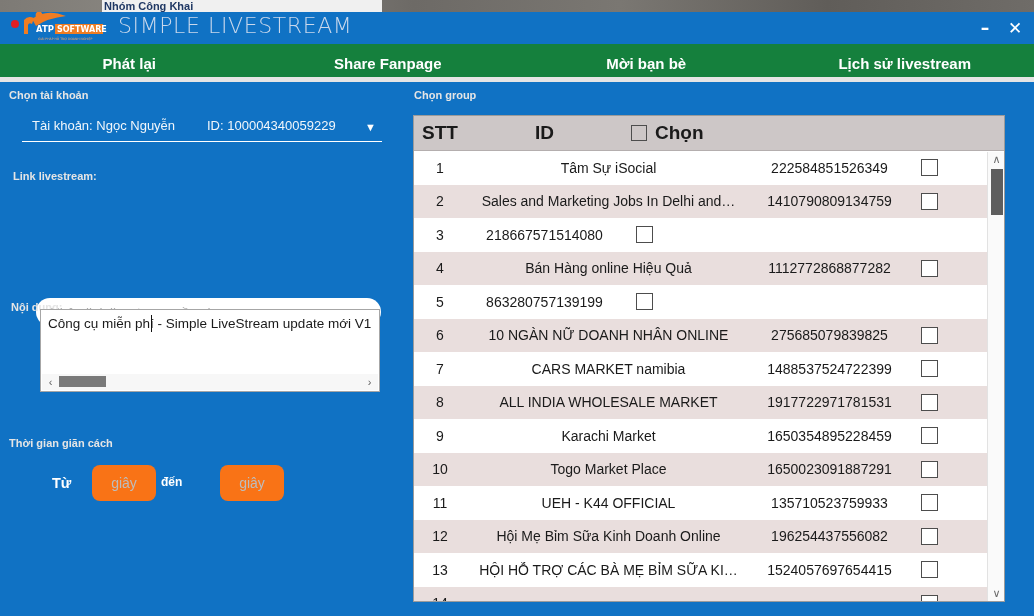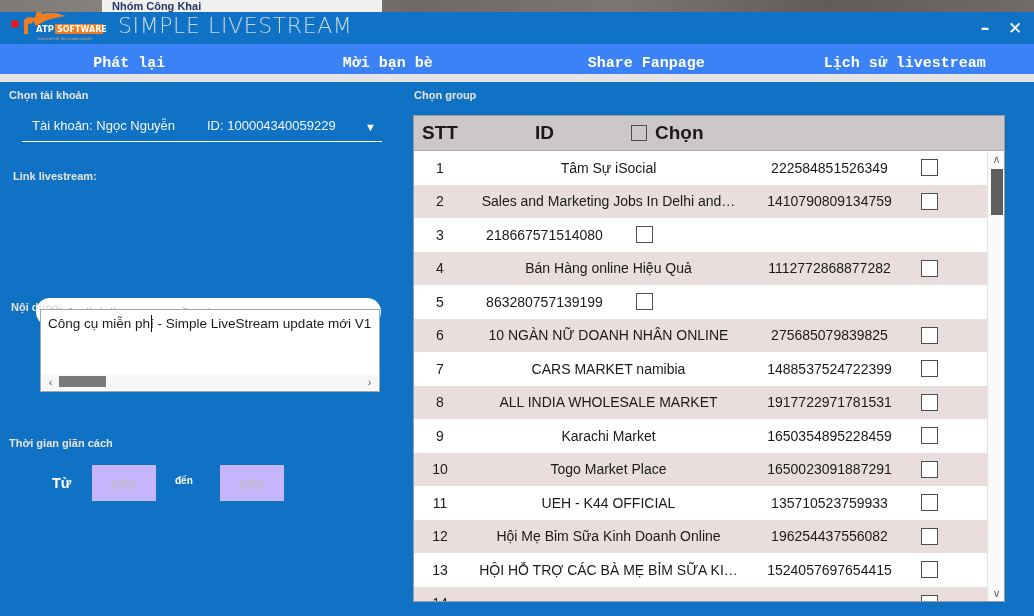--- a/index.html
+++ b/index.html
@@ -13,21 +13,21 @@
 
   
   #desktop-strip {
     position: absolute; left: 0; top: 0; width: 1034px; height: 13px;
     background: linear-gradient(90deg,#7d7a75 0%,#8d8a84 18%,#6d6a66 40%,#7a7772 60%,#605d59 80%,#6f6c68 100%);
   }
   #bg-window-title {
     position: absolute; left: 102px; top: 0; width: 280px; height: 13px;
     background: #f0f0f0;
     color: #203864; font-size: 11px; font-weight: bold;
-    line-height: 13px; padding-left: 10px; overflow: hidden; white-space: nowrap;
+    line-height: 13px; padding-left: 2px; overflow: hidden; white-space: nowrap;
   }
 
   
   #app-window {
     position: absolute; left: 0; top: 12px;
     width: 1034px; height: 604px;
     background: #1072c4;
     overflow: hidden;
   }
 
@@ -50,24 +50,23 @@
     color: #ffffff; font-size: 17px; font-weight: bold;
     text-align: center; line-height: 24px; cursor: pointer;
     font-family: "DejaVu Sans", sans-serif;
   }
   #btn-min { right: 36px; }
   #btn-close { right: 6px; }
 
   
   #tabbar {
     position: relative; height: 38px; width: 100%;
-    background: #3b82f6;
-    border-bottom: 8px solid #e5e5e5;
+    background: #15803d;
+    border-bottom: 5px solid #e5e5e5;
     display: flex;
-    font-family: Liberation Mono, monospace;
   }
   .tab {
     flex: 1 1 0; height: 38px;
     display: flex; align-items: center; justify-content: center;
     color: #ffffff; font-size: 15px; font-weight: bold; cursor: pointer;
     position: relative;
   }
   .tab.active::after {
     content: ""; position: absolute; left: 9%; right: 9%; bottom: 0;
     height: 3px; background: #ffffff;
@@ -142,26 +141,26 @@
     background: #7a7a7a; cursor: pointer;
   }
 
   #lbl-interval { position: absolute; left: 9px; top: 355px; }
 
   #lbl-tu {
     position: absolute; left: 52px; top: 393px;
     color: #ffffff; font-size: 14.5px; font-weight: bold;
   }
   #lbl-den {
-    position: absolute; left: 175px; top: 393px;
-    color: #ffffff; font-size: 10px; font-weight: bold;
+    position: absolute; left: 161px; top: 393px;
+    color: #ffffff; font-size: 12px; font-weight: bold;
   }
   .num-input {
     position: absolute; top: 383px; width: 64px; height: 36px;
-    background: #c4b5fd; border: none; border-radius: 0;
+    background: #f97316; border: none; border-radius: 8px;
     text-align: center; font-size: 14px; color: #333;
     font-family: "Liberation Sans", sans-serif;
   }
   .num-input::placeholder { color: #bdbdbd; }
   #interval-from { left: 92px; }
   #interval-to { left: 220px; }
 
   
   #right-panel {
     position: absolute; left: 405px; top: 0; width: 629px; height: 531px;
@@ -246,22 +245,22 @@
         <text x="49" y="22" font-family="DejaVu Sans, sans-serif" font-size="8" font-weight="bold" fill="#ffffff">SOFTWARE</text>
         <text x="30" y="29.5" font-family="DejaVu Sans, sans-serif" font-size="3.1" fill="#f6a96b">GIẢI PHÁP HỖ TRỢ DOANH NGHIỆP</text>
       </svg>
     </div>
     <div class="winbtn" id="btn-min">–</div>
     <div class="winbtn" id="btn-close">✕</div>
   </div>
 
   <div id="tabbar">
     <div class="tab">Phát lại</div>
+    <div class="tab">Share Fanpage</div>
     <div class="tab">Mời bạn bè</div>
-    <div class="tab">Share Fanpage</div>
     <div class="tab">Lịch sử livestream</div>
   </div>
 
   <div id="content">
 
     <div id="left-panel">
 
       <div class="sect-title" id="lbl-account">Chọn tài khoản</div>
 
       <div id="account-select">

